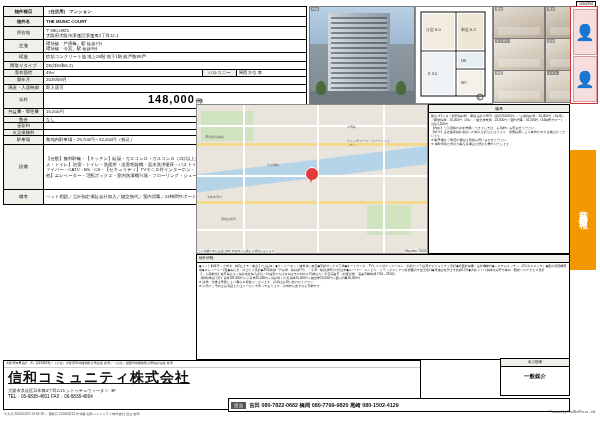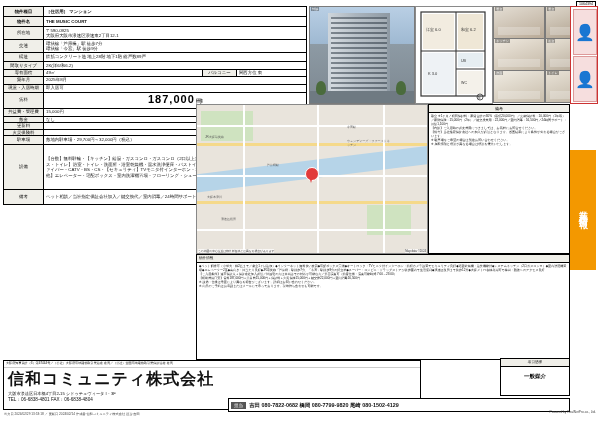--- a/index.html
+++ b/index.html
@@ -83,21 +83,21 @@
   .vtab span{writing-mode:vertical-rl;font-size:9px;letter-spacing:3px;font-weight:bold;}
 
   
   .lowernote{position:absolute;left:196px;top:254px;width:372px;height:104px;border:1px solid #000;}
   .lowernote .hd{background:#f0efe9;border-bottom:1px solid #000;font-size:3.6px;height:7px;line-height:7px;padding-left:2px;}
   .lowernote .bd{padding:1px 2px;font-size:3.05px;line-height:1.32;}
 
   
   .company{position:absolute;left:3px;top:360px;width:416px;height:48px;border:1px solid #000;}
   .company .legal{font-size:3.1px;padding:1px 2px;line-height:1.25;border-bottom:1px solid #ccc;}
-  .company .cname{font-size:16px;font-weight:bold;letter-spacing:1px;padding:1px 4px;}
+  .company .cname{font-size:14px;font-weight:bold;letter-spacing:1px;padding:1px 4px;text-decoration:underline;}
   .company .caddr{font-size:4.2px;padding:0 4px;}
   .company .ctel{font-size:4.6px;padding:1px 4px;}
 
   .contact{position:absolute;left:228px;top:398px;width:340px;height:12px;border:1px solid #000;background:#fff;display:flex;align-items:center;}
   .contact .tag{background:#555;color:#fff;font-size:4.6px;padding:1px 3px;margin-left:2px;}
   .contact .who{font-size:5.4px;padding-left:3px;font-weight:bold;}
 
   .torihiki{position:absolute;left:500px;top:358px;width:68px;height:36px;border:1px solid #000;}
   .torihiki .hd{font-size:3.6px;text-align:center;border-bottom:1px solid #000;background:#f0efe9;height:7px;line-height:7px;}
   .torihiki .bd{font-size:5.5px;text-align:center;padding-top:6px;font-weight:bold;}
@@ -157,21 +157,21 @@
           <td class="lbl">築年月</td>
           <td class="val" colspan="3" style="height:7px">2025年8月</td>
         </tr>
         <tr>
           <td class="lbl">現況・入居時期</td>
           <td class="val" colspan="3" style="height:7px">即入居可</td>
         </tr>
         <tr>
           <td class="lbl">賃料</td>
           <td class="val" colspan="3" style="height:15px;text-align:center">
-            <span class="price">187,000</span>
+            <span class="price">148,000</span>
             <span class="yen">円</span>
           </td>
         </tr>
         <tr>
           <td class="lbl">共益費・管理費</td>
           <td class="val" colspan="3" style="height:7px">15,000円</td>
         </tr>
         <tr>
           <td class="lbl">敷金</td>
           <td class="val">なし</td>

